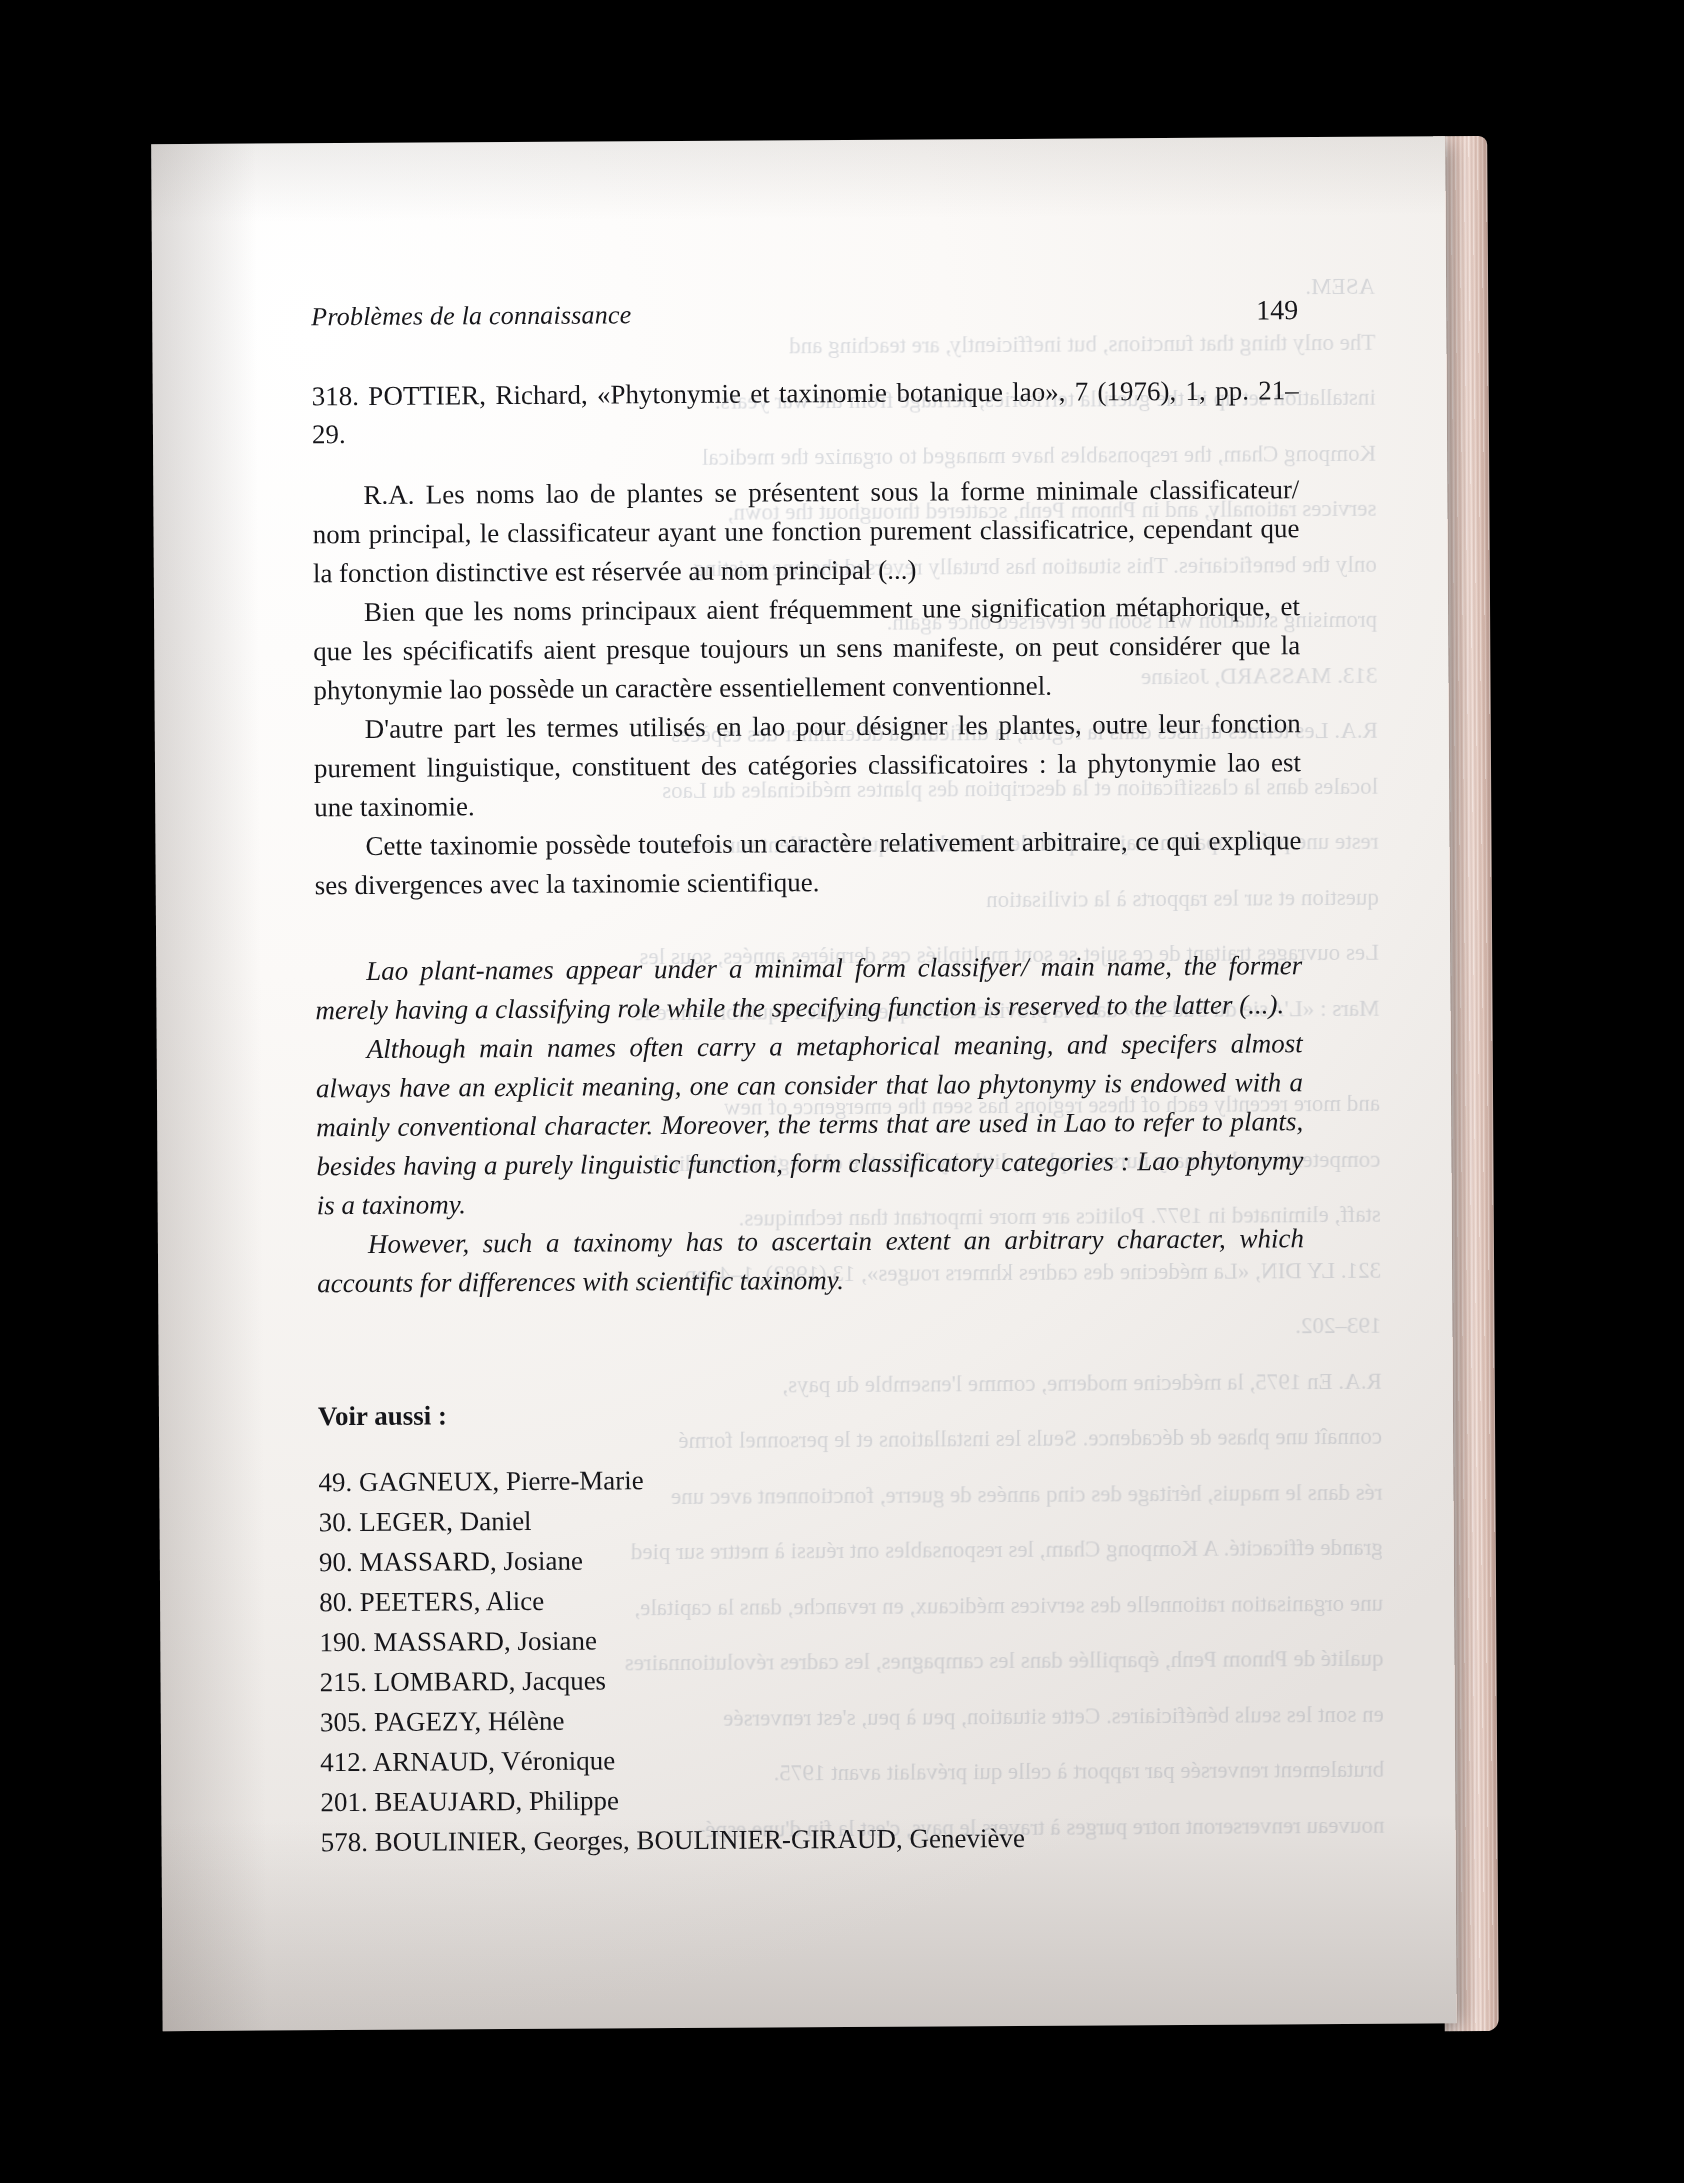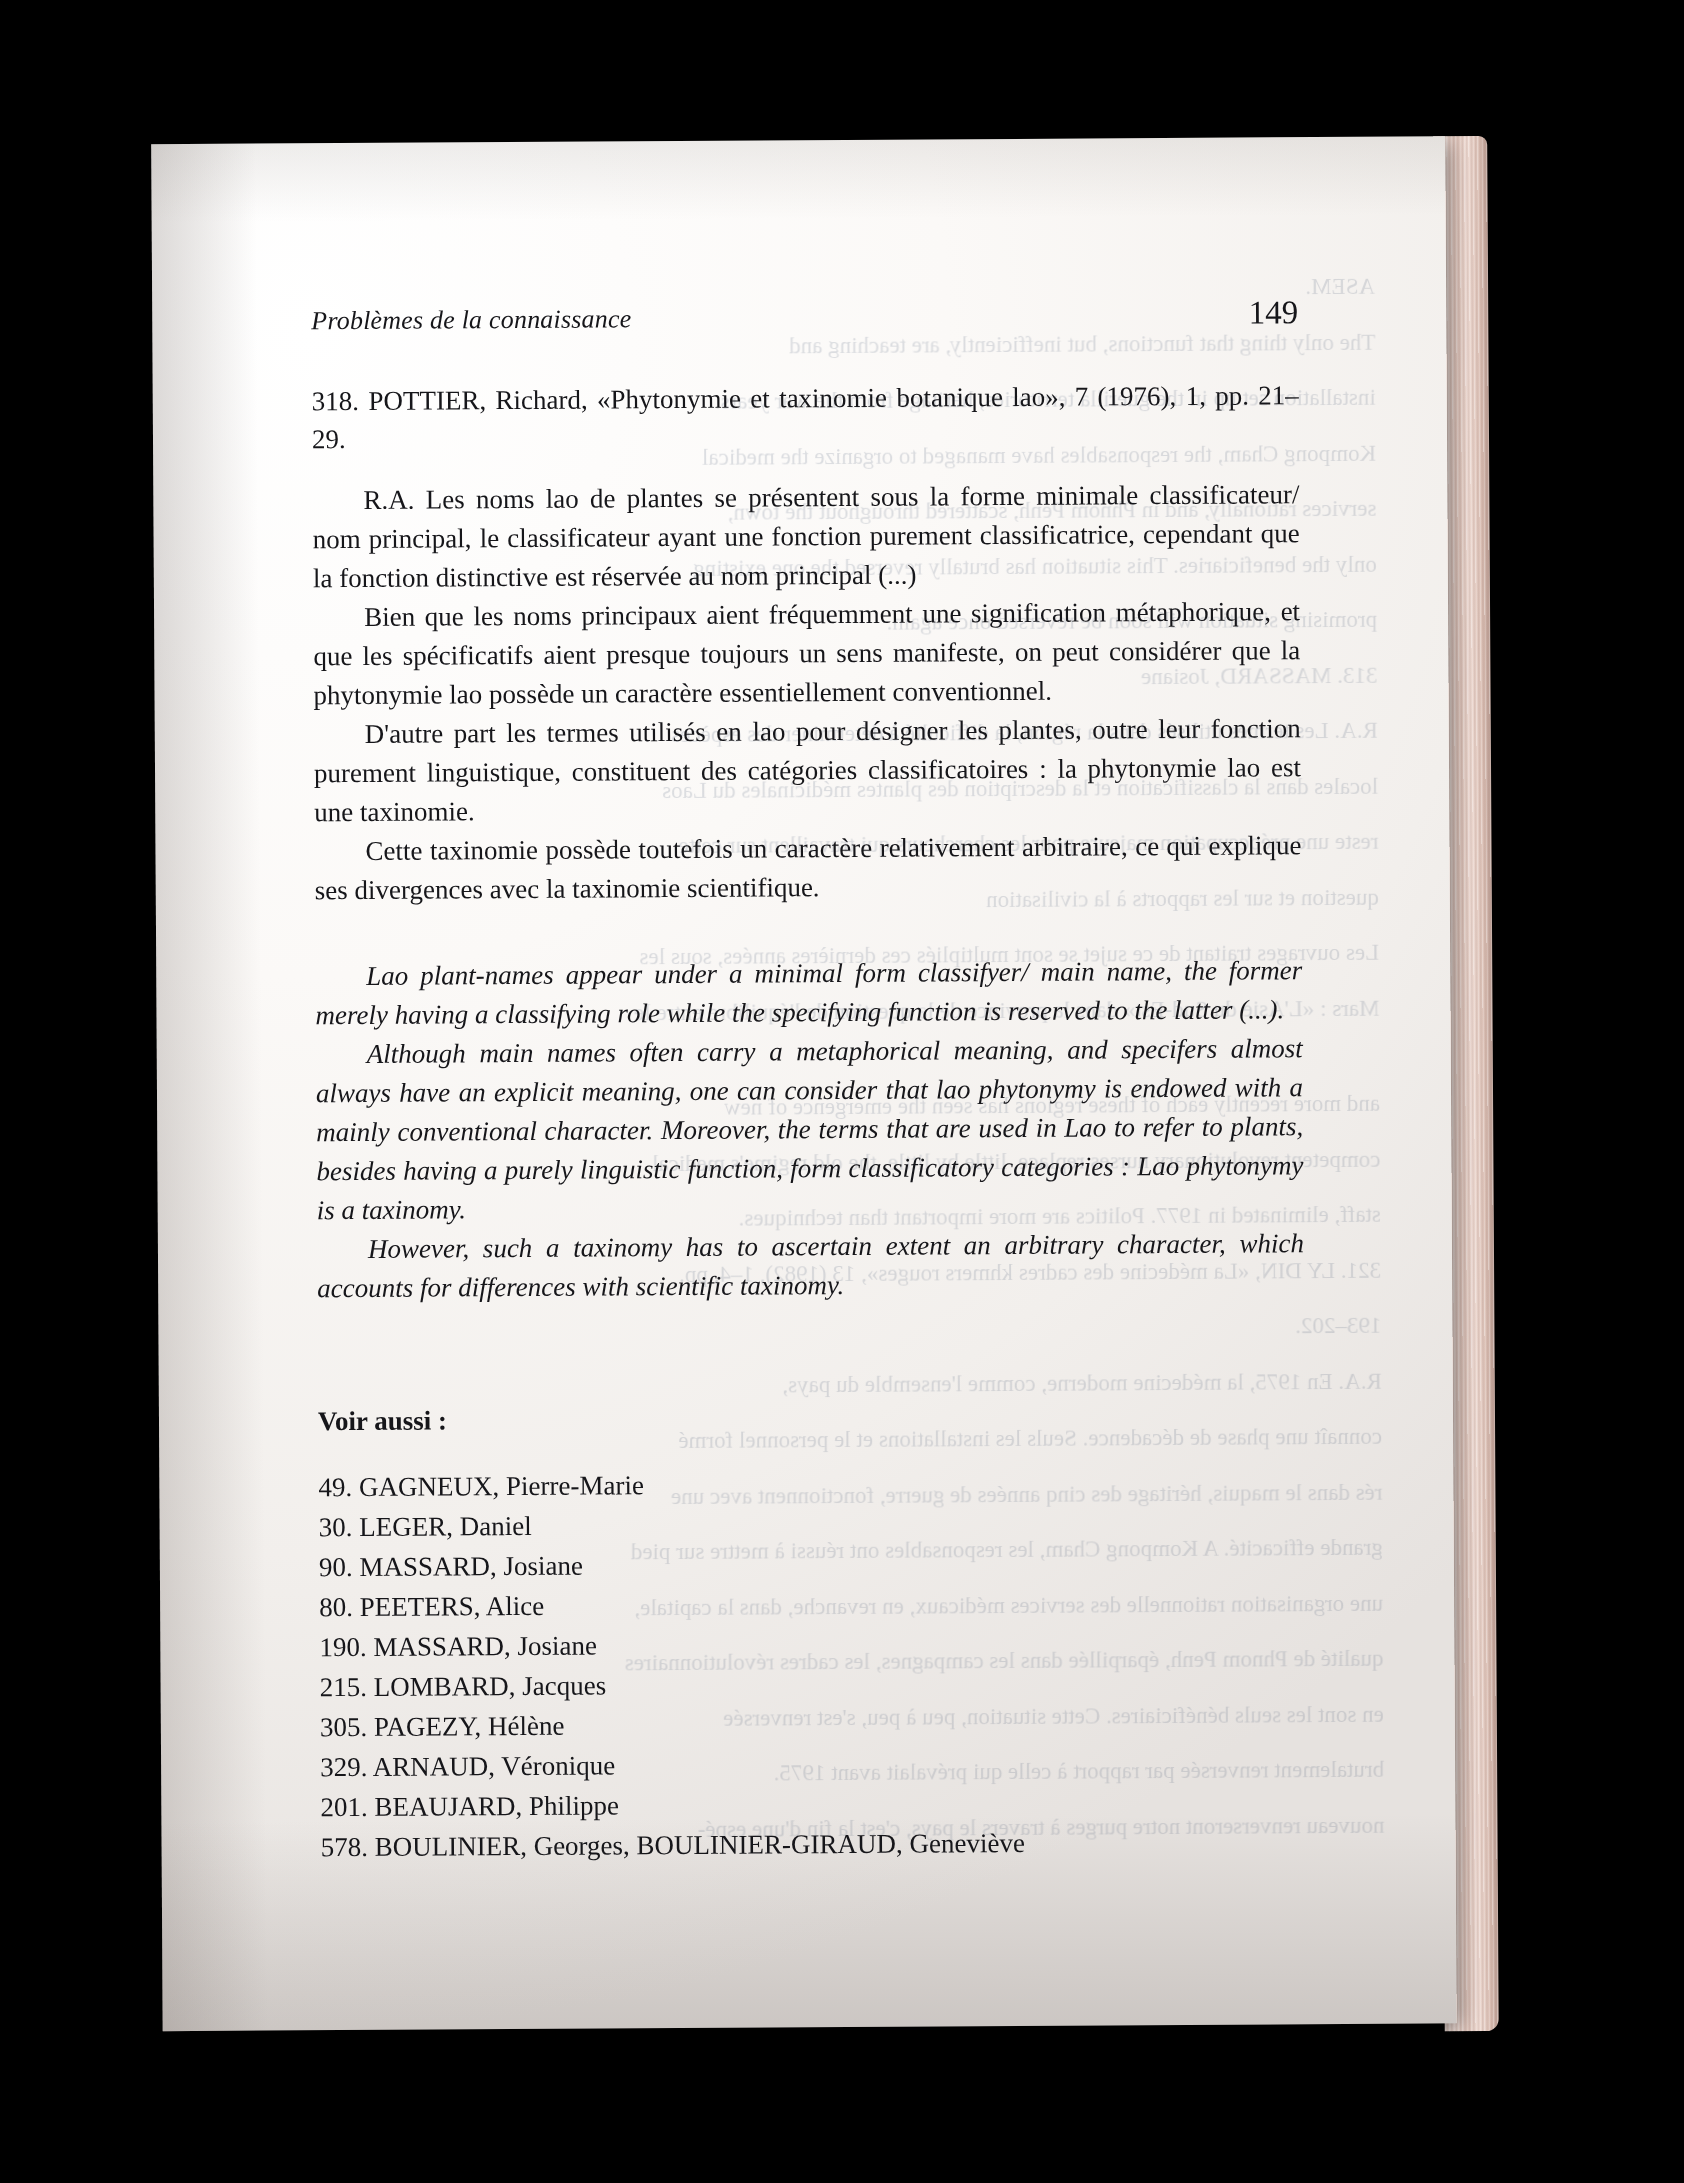--- a/index.html
+++ b/index.html
@@ -110,21 +110,21 @@
     justify-content: space-between;
     align-items: baseline;
     margin-bottom: 45px;
   }
   .runhead .rh-title {
     font-style: italic;
     font-size: 26px;
     letter-spacing: 0.2px;
   }
   .runhead .rh-folio {
-    font-size: 33px;
+    font-size: 28px;
   }
 
   .entry-head {
     font-size: 27px;
     line-height: 38px;
     text-align: justify;
     margin: 0 0 23px 0;
   }
 
   .para {
@@ -260,21 +260,21 @@
         </div>
         <div class="ref-row">
           <span class="ref-num">215.</span>
           <span class="ref-name">LOMBARD, Jacques</span>
         </div>
         <div class="ref-row">
           <span class="ref-num">305.</span>
           <span class="ref-name">PAGEZY, Hélène</span>
         </div>
         <div class="ref-row">
-          <span class="ref-num">329.</span>
+          <span class="ref-num">412.</span>
           <span class="ref-name">ARNAUD, Véronique</span>
         </div>
         <div class="ref-row">
           <span class="ref-num">201.</span>
           <span class="ref-name">BEAUJARD, Philippe</span>
         </div>
         <div class="ref-row">
           <span class="ref-num">578.</span>
           <span class="ref-name">BOULINIER, Georges, BOULINIER-GIRAUD, Geneviève</span>
         </div>

